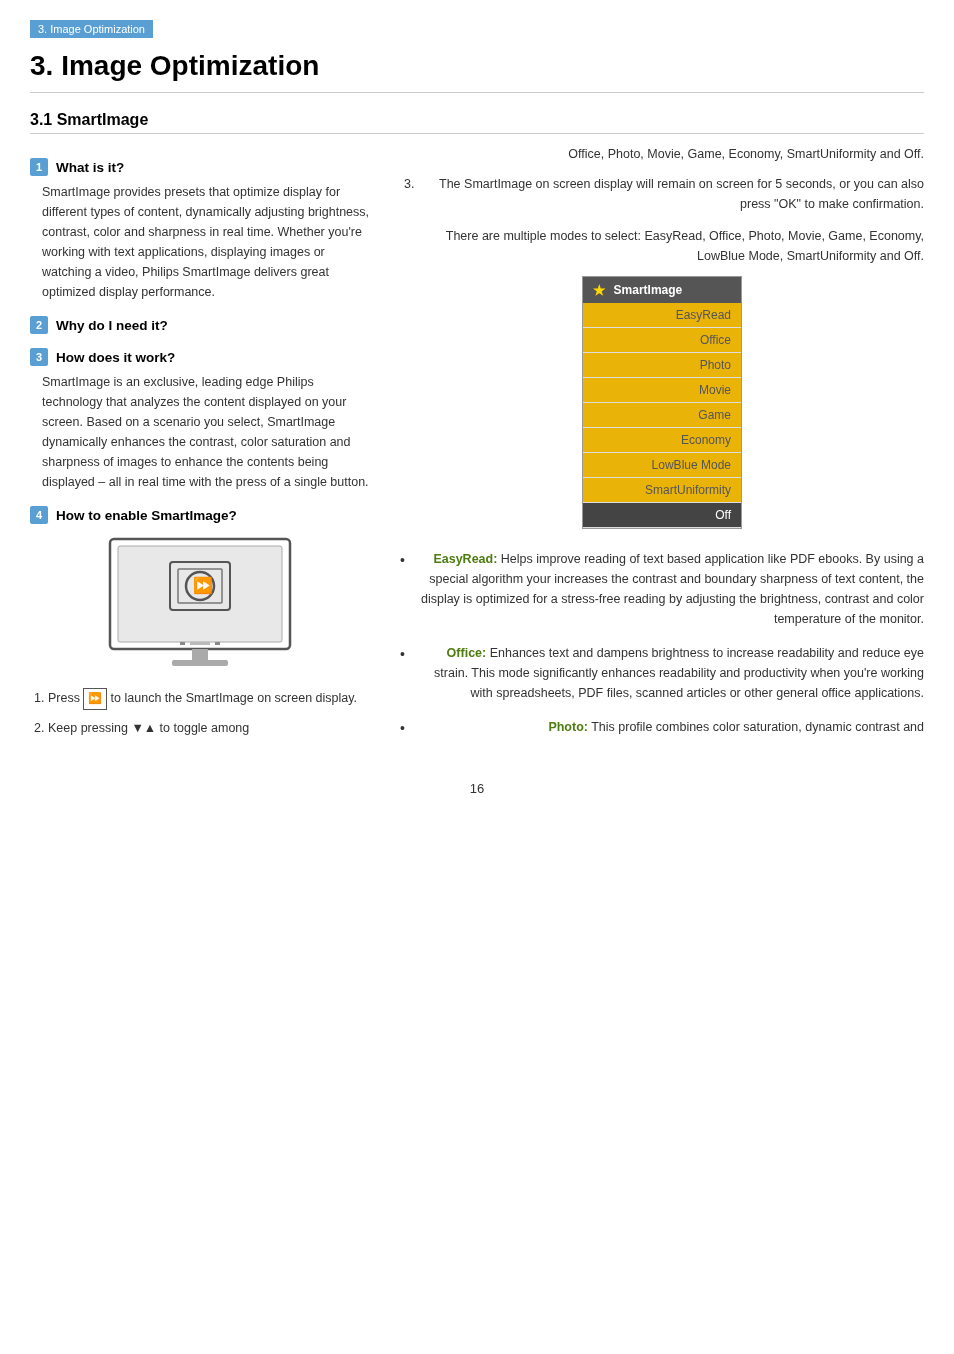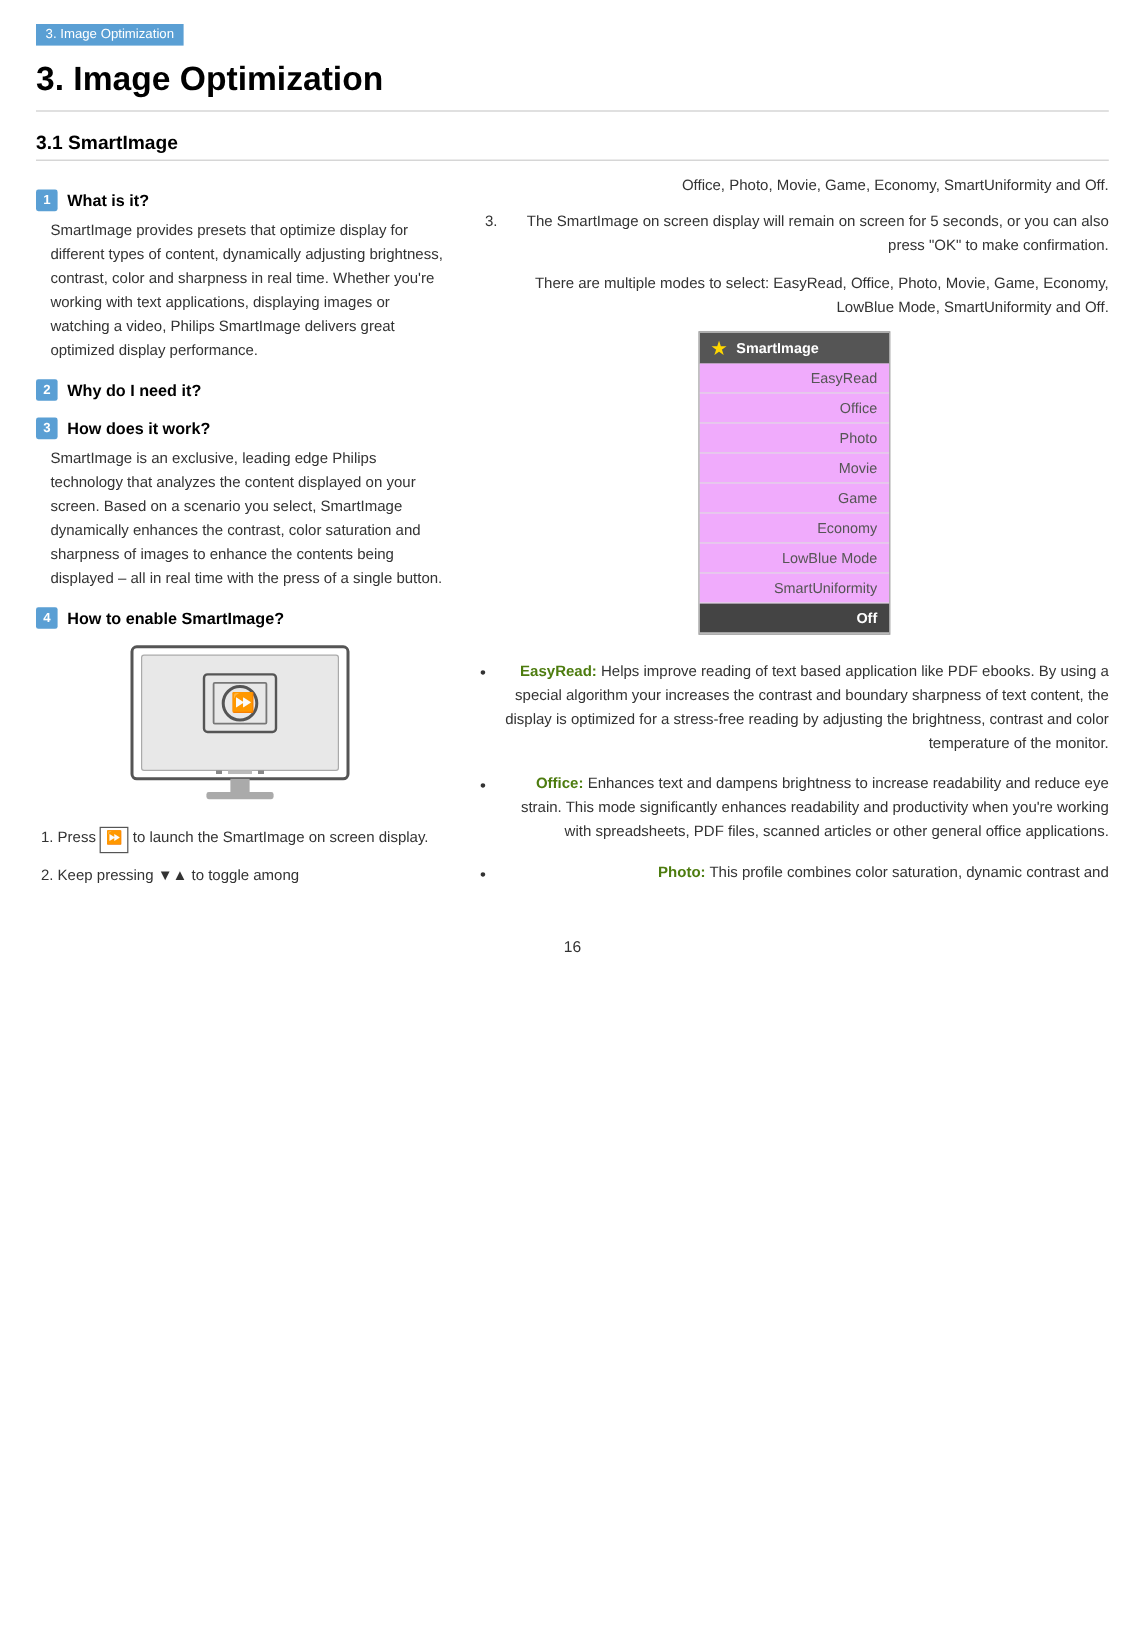--- a/index.html
+++ b/index.html
@@ -138,28 +138,28 @@
 
     .smartimage-menu-header .star {
       color: #ffd700;
       font-size: 14px;
     }
 
     .smartimage-menu-item {
       padding: 5px 10px;
       font-size: 12px;
       color: #555;
-      background: #f0abfc;
+      background: #eab308;
       border-bottom: 1px solid #ddd;
     }
 
     .smartimage-menu-item.active {
       background: #444;
       color: #fff;
-      font-weight: bold;
+      font-weight: normal;
     }
 
     
     .desc-list {
       list-style: none;
       padding: 0;
       margin: 0;
     }
 
     .desc-list li {

